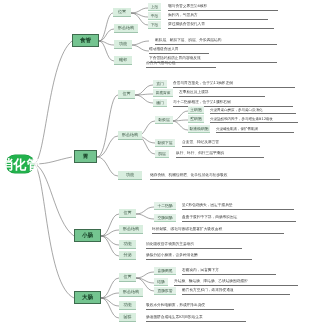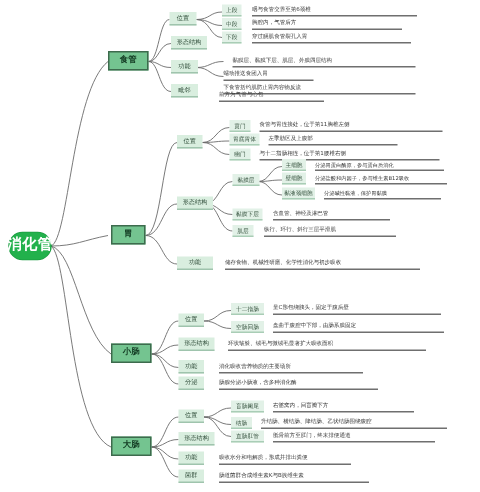--- a/index.html
+++ b/index.html
@@ -9,21 +9,21 @@
     overflow:hidden;position:relative;
   }
   #map{position:absolute;left:0;top:0;width:300px;height:328px;}
   svg.links{position:absolute;left:0;top:0;width:300px;height:328px;pointer-events:none;}
 
   .node{position:absolute;white-space:nowrap;box-sizing:border-box;}
 
   
   .root{
     background:#22b14c;color:#ffffff;border-radius:11px;
-    font-size:10px;line-height:1;letter-spacing:.3px;
+    font-size:13px;line-height:1;letter-spacing:.3px;
     padding:5px 7px;font-weight:bold;
     display:flex;align-items:center;justify-content:center;
     box-shadow:0 0 0 .5px #1b9c41;
   }
   
   .lvl1{
     background:#74c490;color:#123a22;border:1px solid #3d6b4d;
     font-size:5.6px;line-height:1;padding:3px 5px;font-weight:bold;
     display:flex;align-items:center;justify-content:center;
   }

